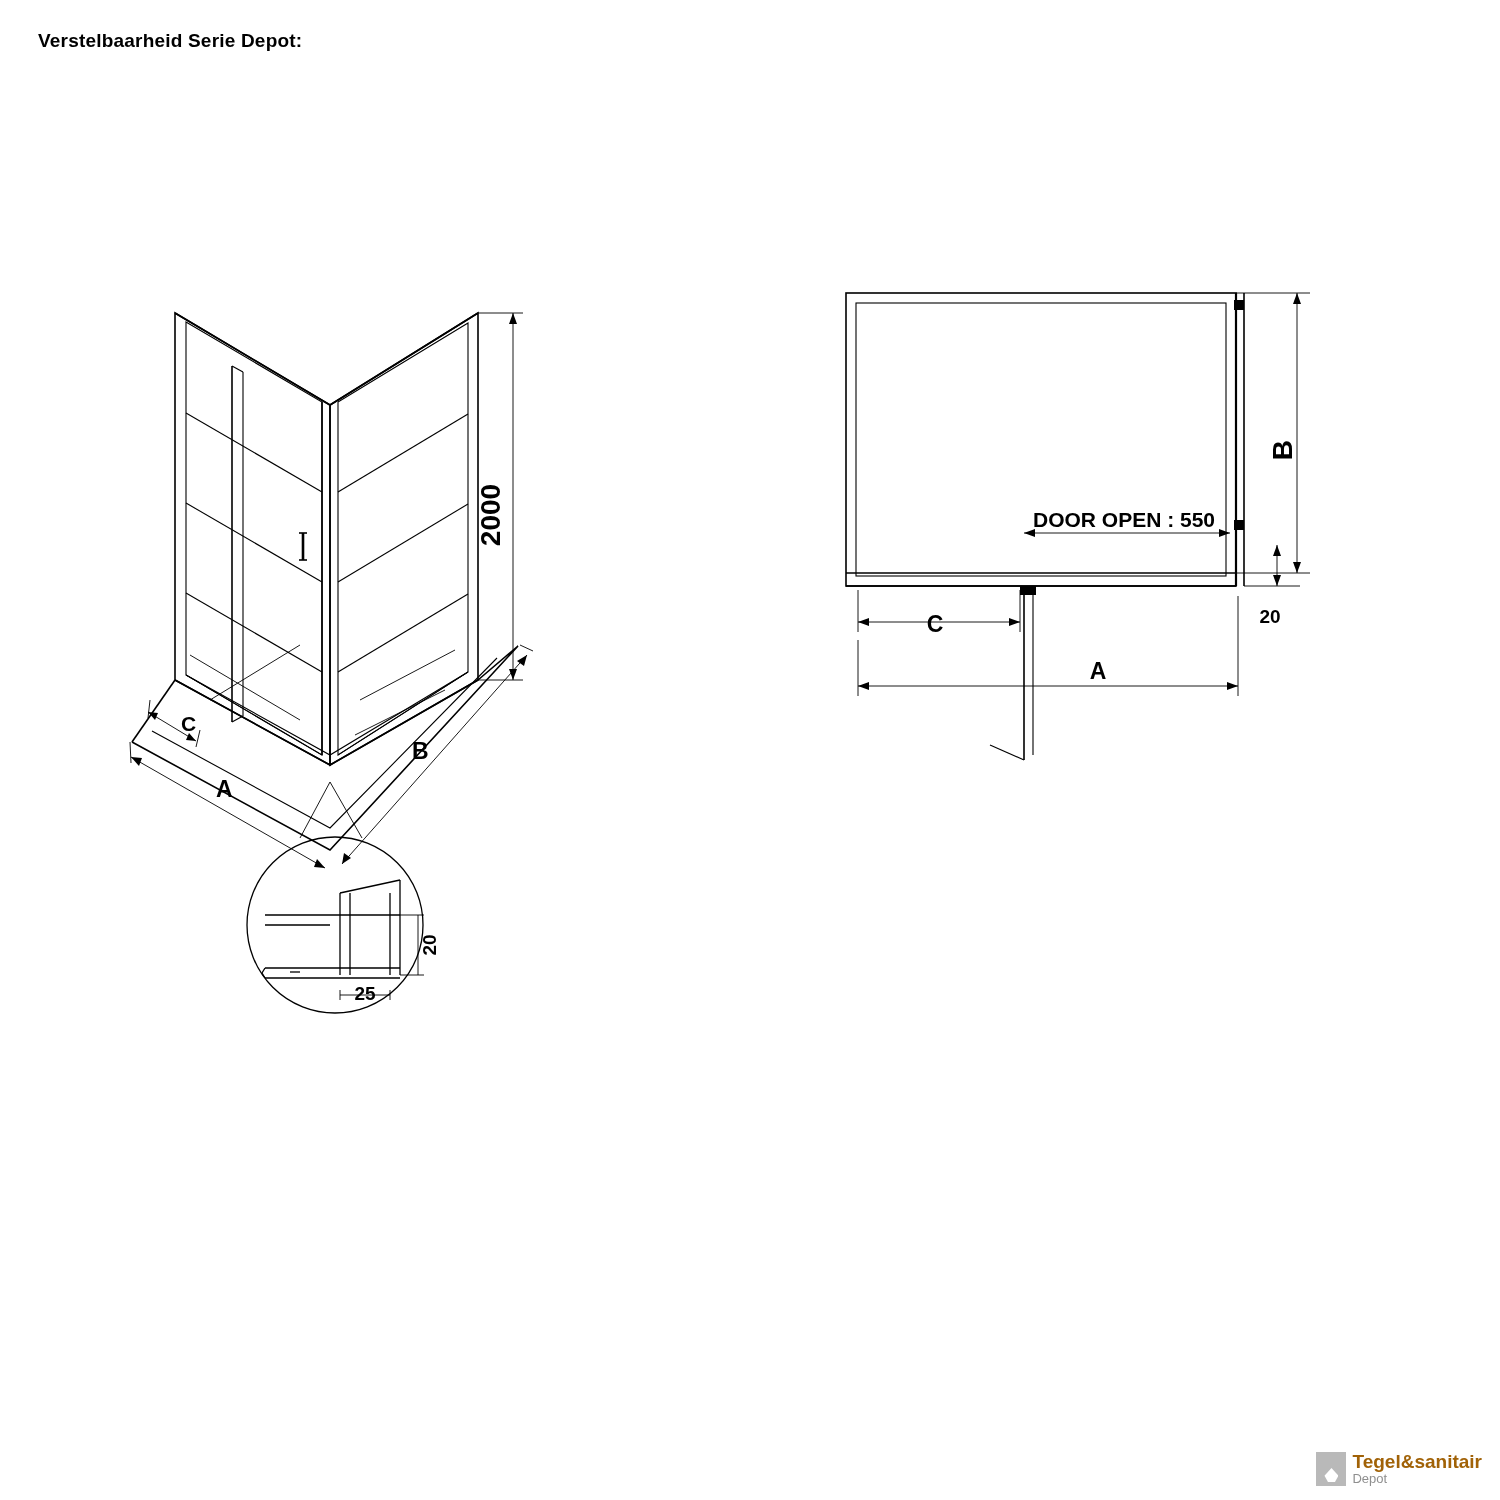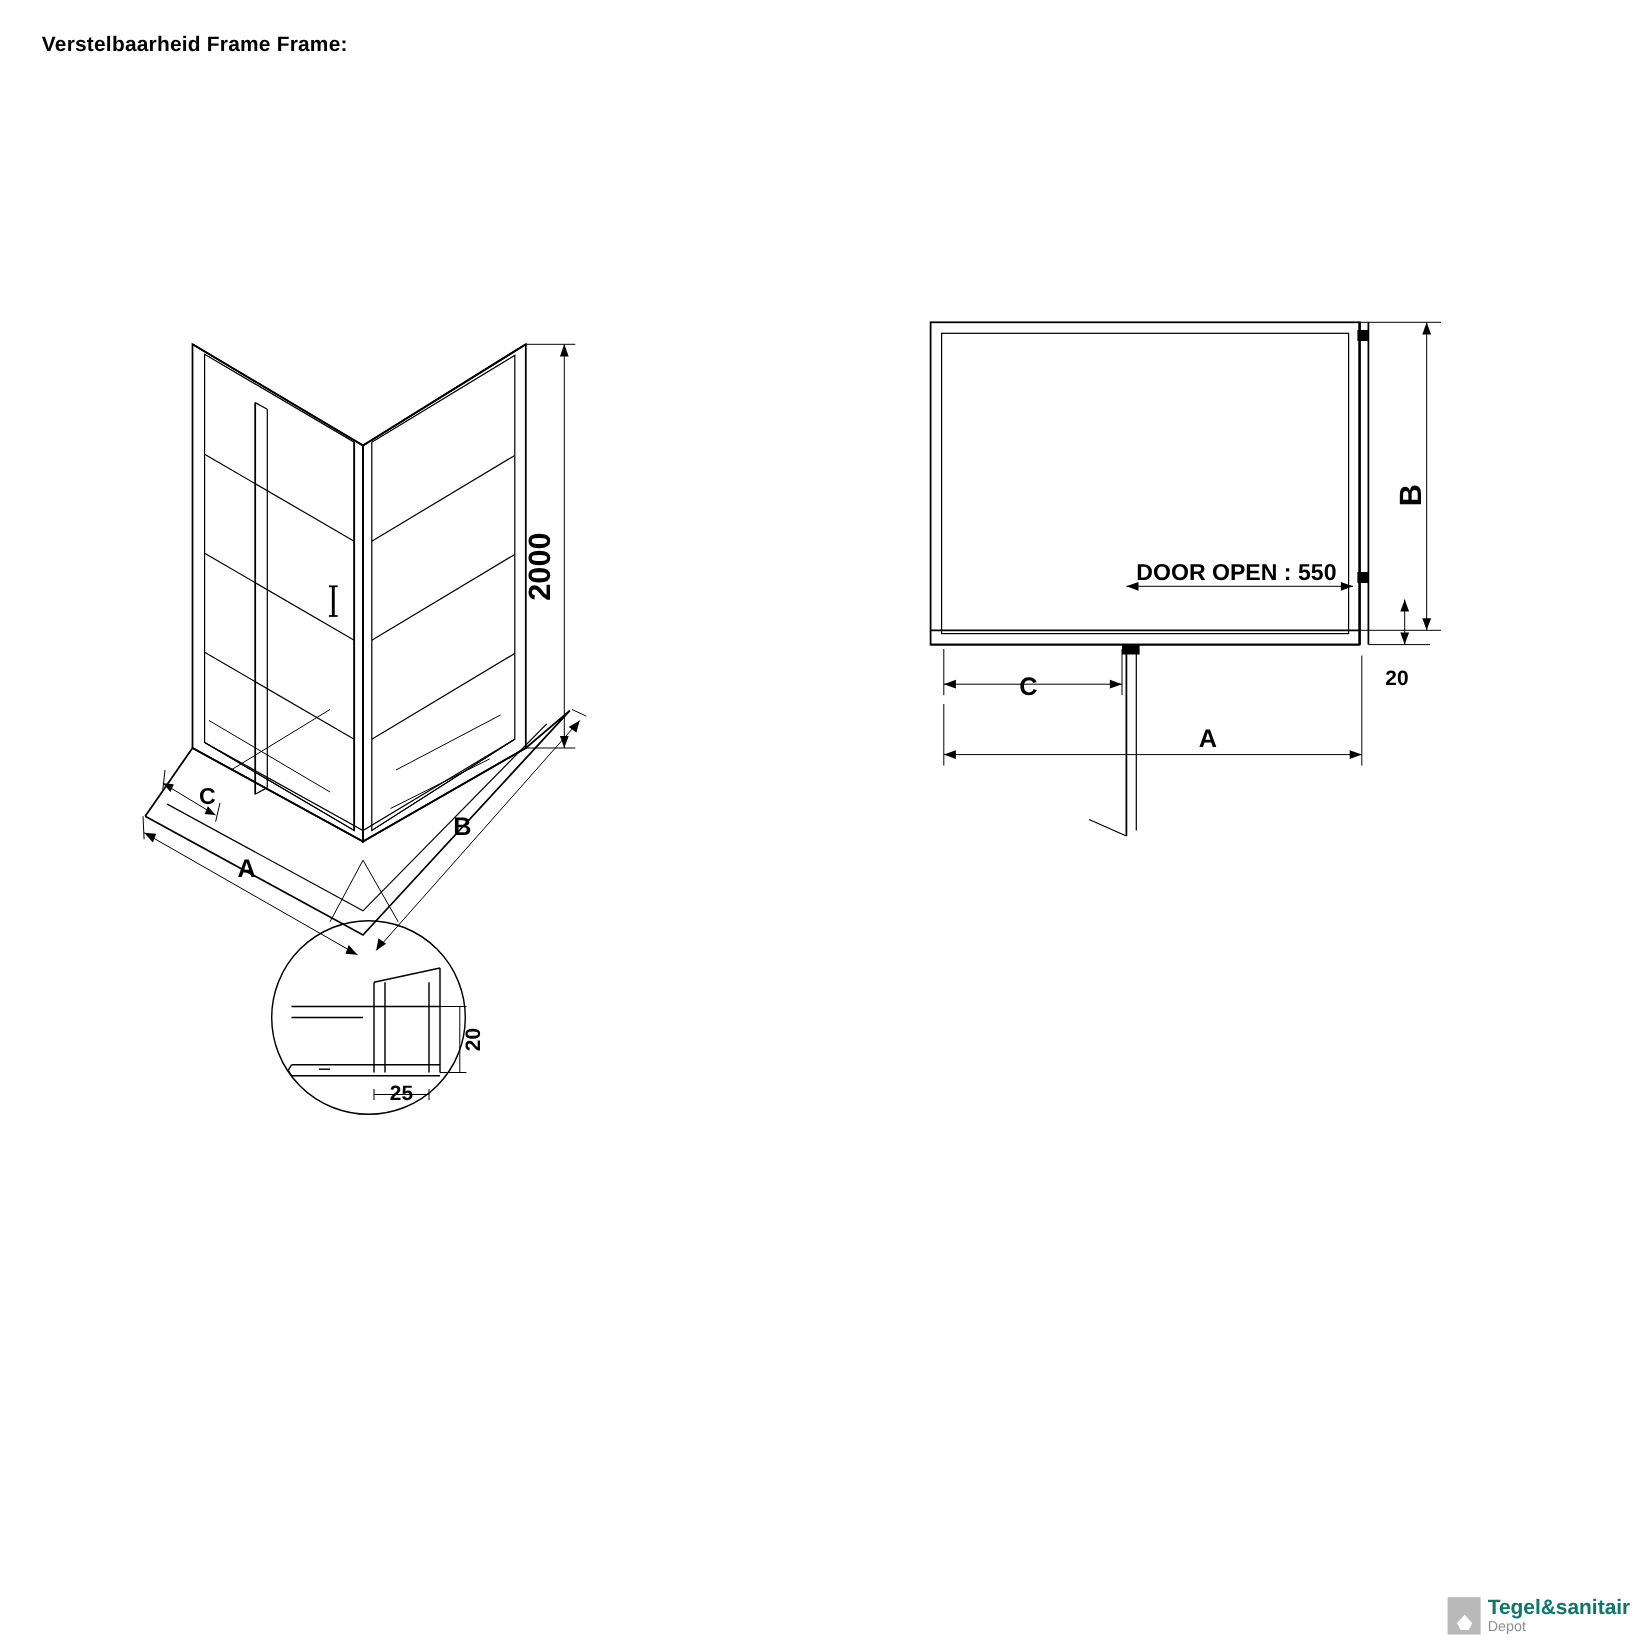--- a/index.html
+++ b/index.html
@@ -26,28 +26,28 @@
   .wm-logo{
     width:30px;height:34px;background:#b9b9b9;
     position:relative;
   }
   .wm-logo:after{
     content:"";position:absolute;left:8px;top:16px;width:14px;height:14px;
     background:#ffffff;
     clip-path:polygon(50% 0%,100% 55%,75% 100%,25% 100%,0% 55%);
   }
   .wm-text{display:flex;flex-direction:column;line-height:1.05;}
-  .wm-main{font-size:19px;font-weight:bold;color:#0f766e;}
+  .wm-main{font-size:19px;font-weight:bold;color:#a16207;}
   .wm-sub{font-size:13px;color:#8f8f8f;text-align:left;}
   .label-txt{font-family:"Liberation Sans",sans-serif;font-weight:bold;}
 </style>
 </head>
 <body>
 
-<div class="title">Verstelbaarheid Frame Frame:</div>
+<div class="title">Verstelbaarheid Serie Depot:</div>
 
 <svg class="svg-layer" viewBox="0 0 1500 1500" xmlns="http://www.w3.org/2000/svg">
 
   <g fill="none" stroke="#000" stroke-width="1.6" stroke-linecap="butt">
 
     <g>
 
       <path d="M175,313 L330,405 L330,765 L175,680 Z"></path>
 
       <path d="M330,405 L478,313 L478,680 L330,765 Z"></path>

